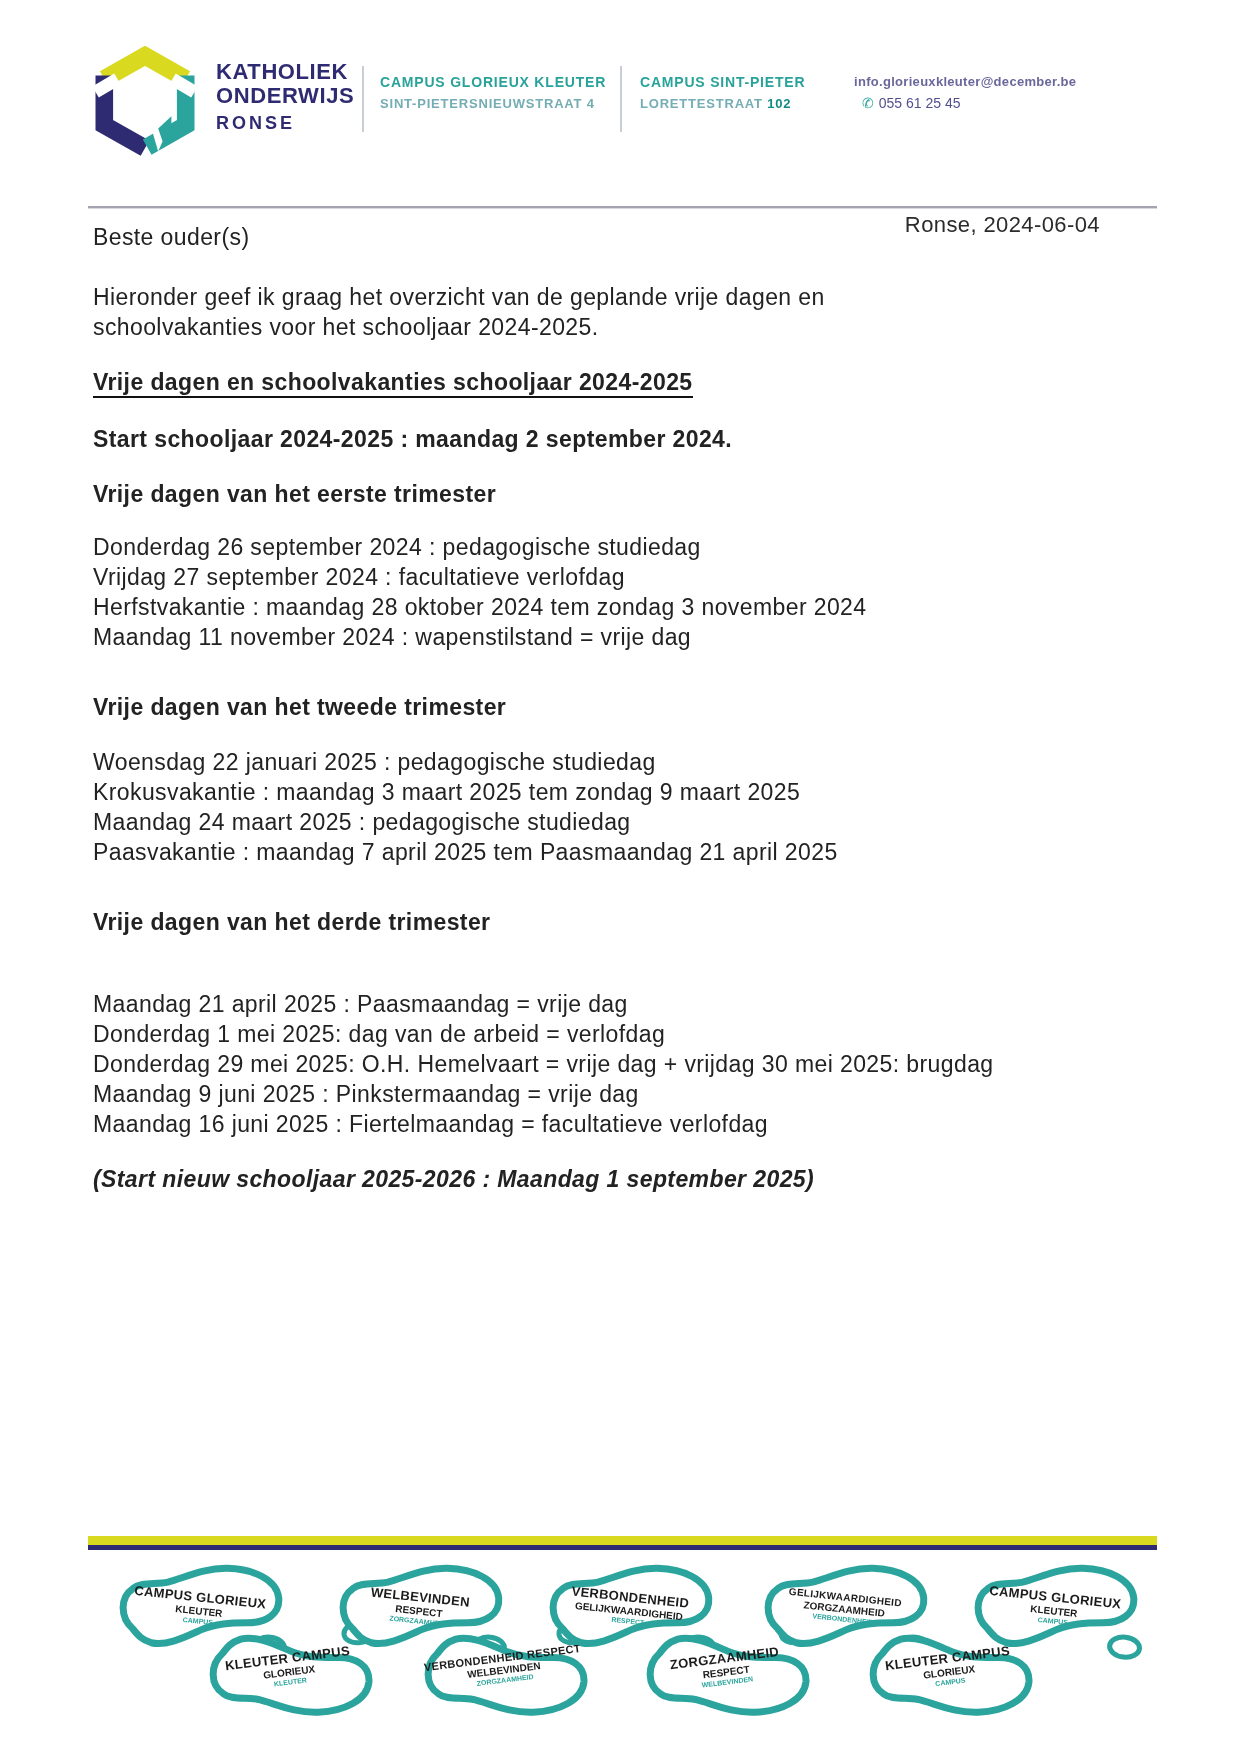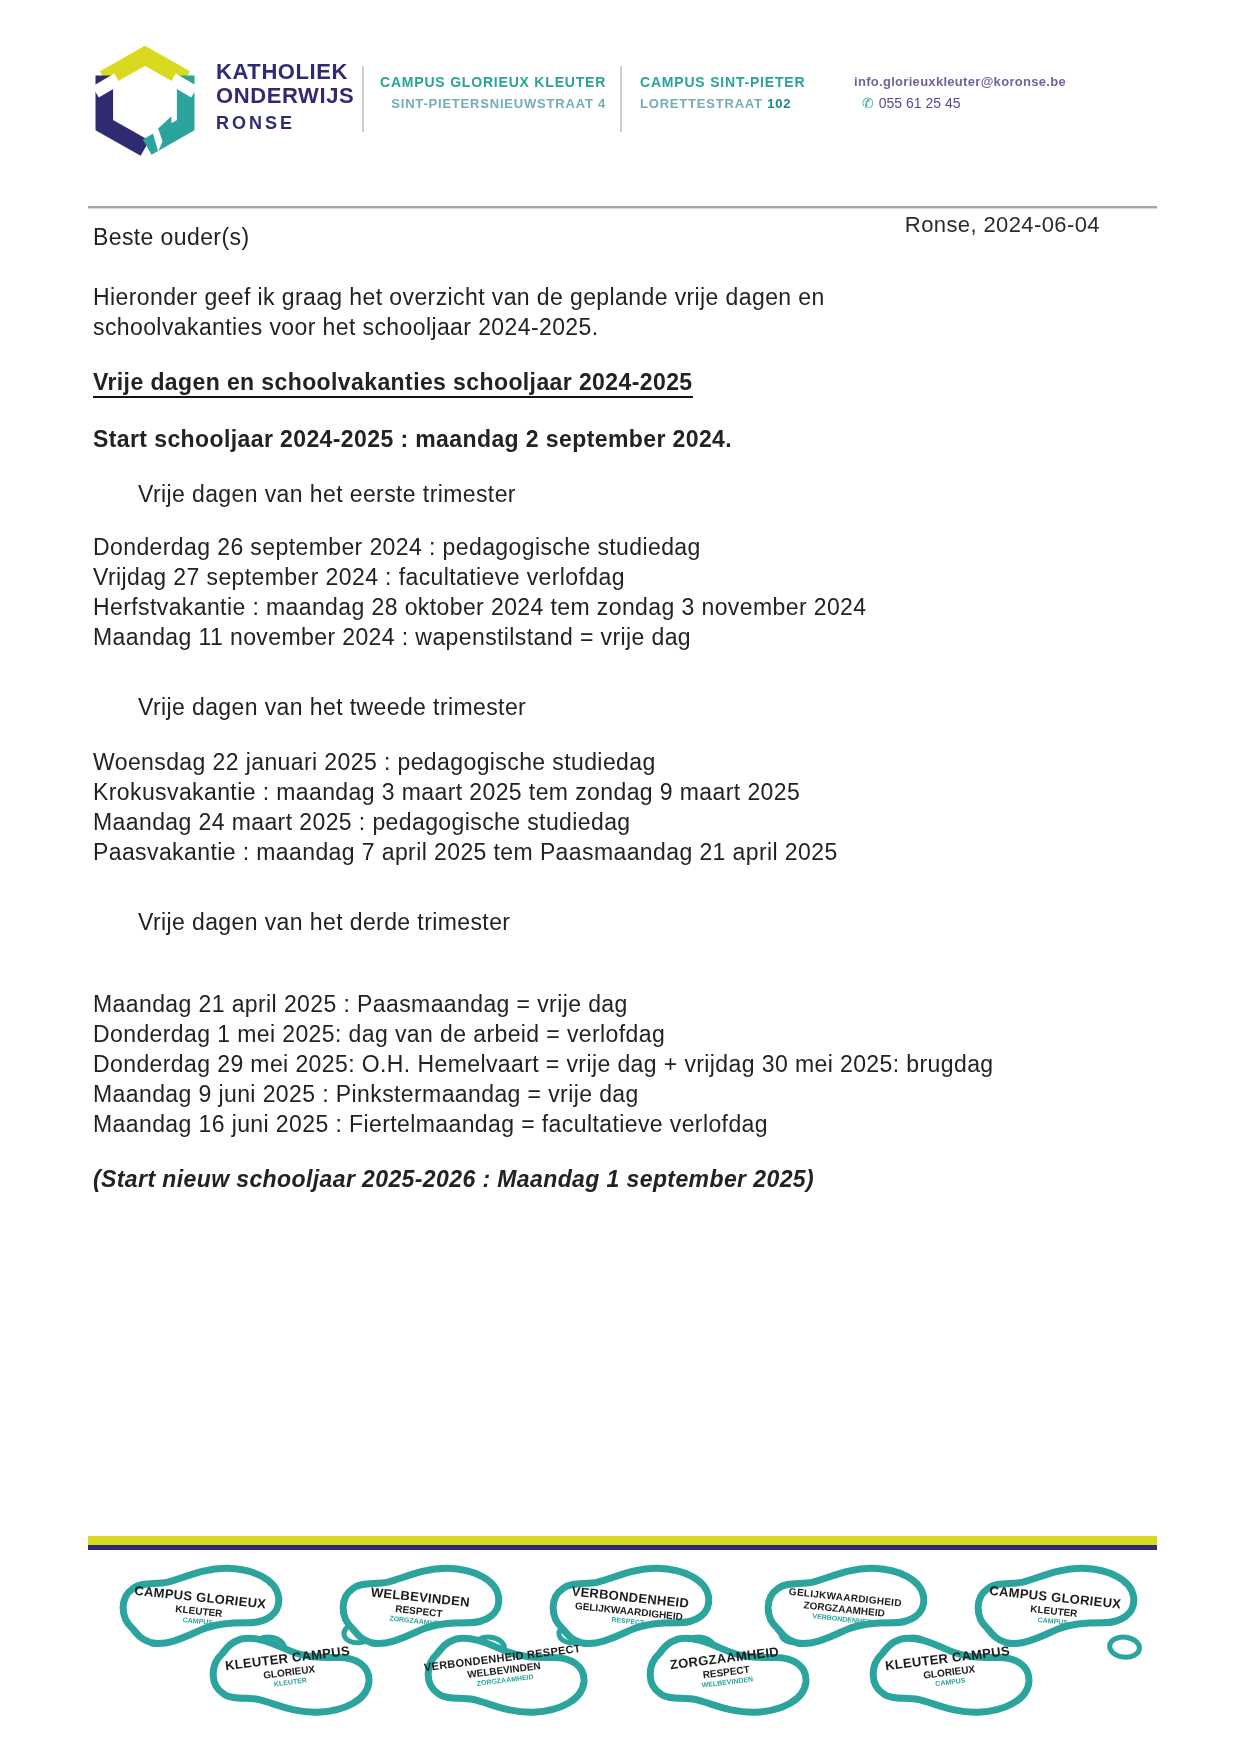--- a/index.html
+++ b/index.html
@@ -9,21 +9,21 @@
   
   .header { position:absolute; top:44px; left:88px; width:1069px; height:120px; }
   .logo-wrap { position:absolute; left:2px; top:2px; width:110px; height:112px; }
   .org-text { position:absolute; left:128px; top:16px; color:#2e2b72; }
   .org-name { font-size:22px; font-weight:bold; letter-spacing:0.6px; line-height:24px; }
   .org-sub { font-size:18px; font-weight:600; letter-spacing:3px; margin-top:5px; color:#2e2b72; }
   .vdiv { position:absolute; top:22px; width:2px; height:66px; background:#c9cdd4; }
   .vdiv1 { left:274px; }
   .vdiv2 { left:532px; }
   .campus { position:absolute; top:30px; }
-  .campus1 { left:292px;text-align:right; }
+  .campus1 { left:292px; }
   .campus2 { left:552px; }
   .campus-name { font-size:14px; font-weight:bold; letter-spacing:0.8px; color:#29a39a; }
   .campus-addr { font-size:13px; font-weight:bold; letter-spacing:0.8px; color:#74adb3; margin-top:6px; }
   .campus-num { color:#128c82; font-weight:bold; }
   .contact { position:absolute; left:766px; top:30px; }
   .contact-email { font-size:13px; font-weight:bold; letter-spacing:0.3px; color:#6a679c; }
   .contact-phone { font-size:14px; font-weight:normal; color:#524f8f; margin-top:6px;margin-left:8px; }
   .phone-ic { color:#2aa49c; font-size:14px; margin-right:5px; }
 
   
@@ -31,21 +31,21 @@
   .date-line { position:absolute; top:212px; right:113px; font-size:22px; color:#2b2b2b; letter-spacing:0.4px; }
 
   
   .content { position:absolute; top:222px; left:93px; width:1070px; color:#222222; font-size:23px; letter-spacing:0.4px; }
   .content p { line-height:30px; }
   .salutation { margin-top:0; }
   .intro { margin-top:30px; }
   .main-heading { margin-top:25px; font-weight:bold; }
   .main-heading span { border-bottom:2.5px solid #111; padding-bottom:1px; }
   .start-line { margin-top:27px; font-weight:bold; }
-  .sec-heading { margin-top:25px; font-weight:normal;margin-left:45px; }
+  .sec-heading { margin-top:25px; font-weight:bold; }
   .sec-heading.gap-lg { margin-top:40px; }
   .item-list { margin-top:23px; }
   .item-list.gap2 { margin-top:25px; }
   .item-list.gap3 { margin-top:52px; }
   .closing { margin-top:25px; font-style:italic;font-weight:bold; }
 
   
   .stripe-yellow { position:absolute; top:1536px; left:88px; width:1069px; height:9px; background:#d9da1f; }
   .stripe-navy  { position:absolute; top:1545px; left:88px; width:1069px; height:5px; background:#2e2b72; }
   .footer-art { position:absolute; top:1556px; left:88px; width:1069px; height:180px; }
@@ -99,21 +99,21 @@
 
     <div class="campus campus2">
       <div class="campus-name">CAMPUS SINT-PIETER</div>
       <div class="campus-addr">
         <span>LORETTESTRAAT</span>
         <span class="campus-num">102</span>
       </div>
     </div>
 
     <div class="contact">
-      <div class="contact-email">info.glorieuxkleuter@koronse.be</div>
+      <div class="contact-email">info.glorieuxkleuter@december.be</div>
       <div class="contact-phone">
         <span class="phone-ic">✆</span><span>055 61 25 45</span>
       </div>
     </div>
   </div>
 
   <div class="hdivider"></div>
   <div class="date-line">Ronse, 2024-06-04</div>
 
   <div class="content">

